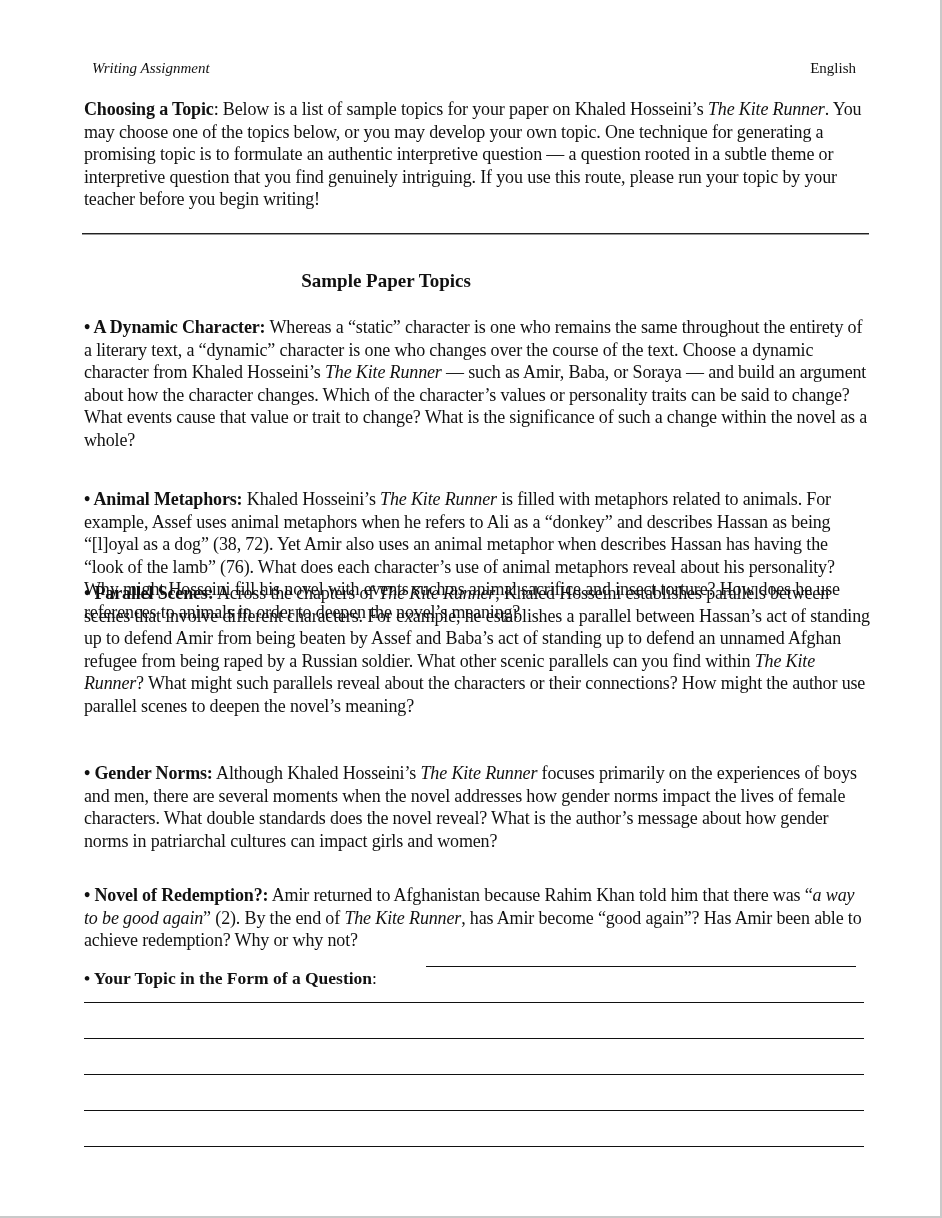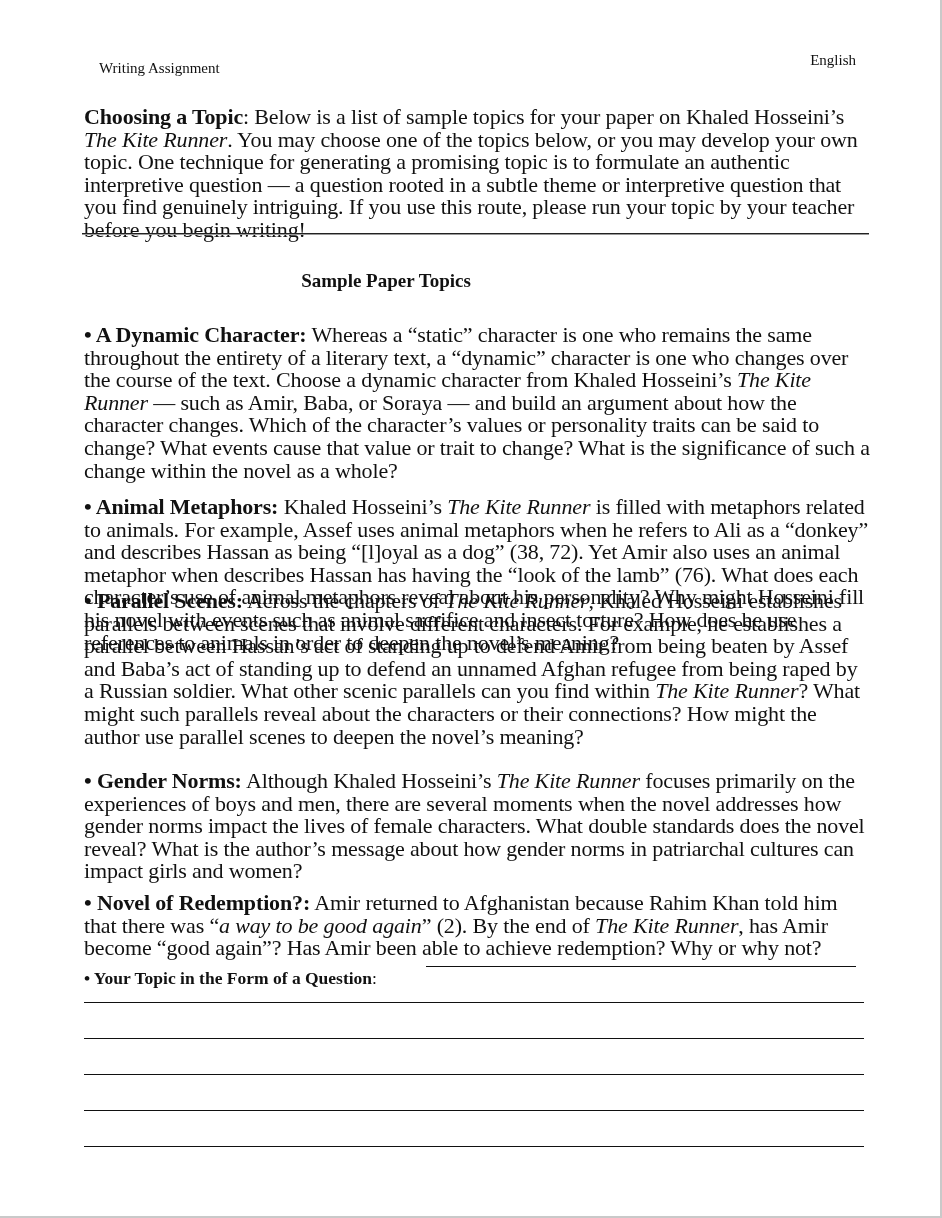--- a/index.html
+++ b/index.html
@@ -11,26 +11,26 @@
     .page {
       position: absolute; left: 0; top: 0; width: 940px; height: 1216px;
       background: #fff; border-right: 2px solid #c9c9c9; border-bottom: 2px solid #c9c9c9;
     }
     .header {
       position: absolute; left: 84px; top: 36px; width: 778px;
       border-bottom: 1.5px solid #111; height: 20px;
     }
     .hdr-left { position: absolute; left: 0; top: 0; font-size: 19px; font-weight: bold; letter-spacing: -0.2px; }
     .hdr-right { position: absolute; right: 0; top: 0; font-size: 19px; font-style: italic; font-weight: bold; letter-spacing: 0.6px; }
-    .sub-left { position: absolute; left: 99px; top: 60px; font-size: 15px; }
-    .sub-right { position: absolute; right: 84px; top: 52px; font-size: 15px; }
+    .sub-left { position: absolute; left: 92px; top: 60px; font-size: 15px; font-style: italic; }
+    .sub-right { position: absolute; right: 84px; top: 60px; font-size: 15px; }
 
     .para {
       position: absolute; left: 84px; width: 786px;
-      font-size: 22px; line-height: 22.6px; letter-spacing: -0.15px; margin-top: 8px;
+      font-size: 18px; line-height: 22.6px; letter-spacing: -0.15px;
     }
     .para b { font-weight: bold; }
     .para i { font-style: italic; }
     .intro { top: 98px; }
     .rule {
       position: absolute; left: 82px; top: 233px; width: 787px; height: 0;
       border-top: 1.5px solid #222; border-bottom: 1px solid #999;
     }
     .section-title {
       position: absolute; left: 0; width: 772px; top: 270px; text-align: center;

